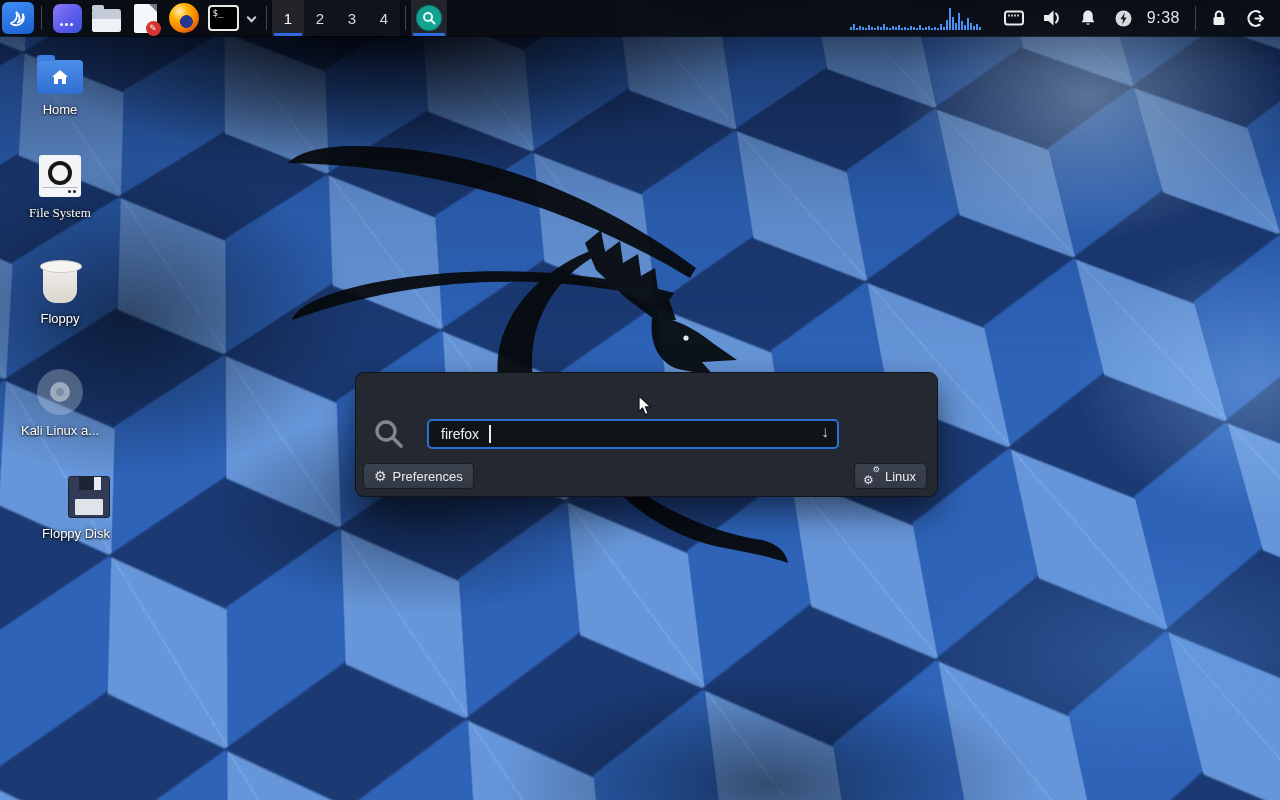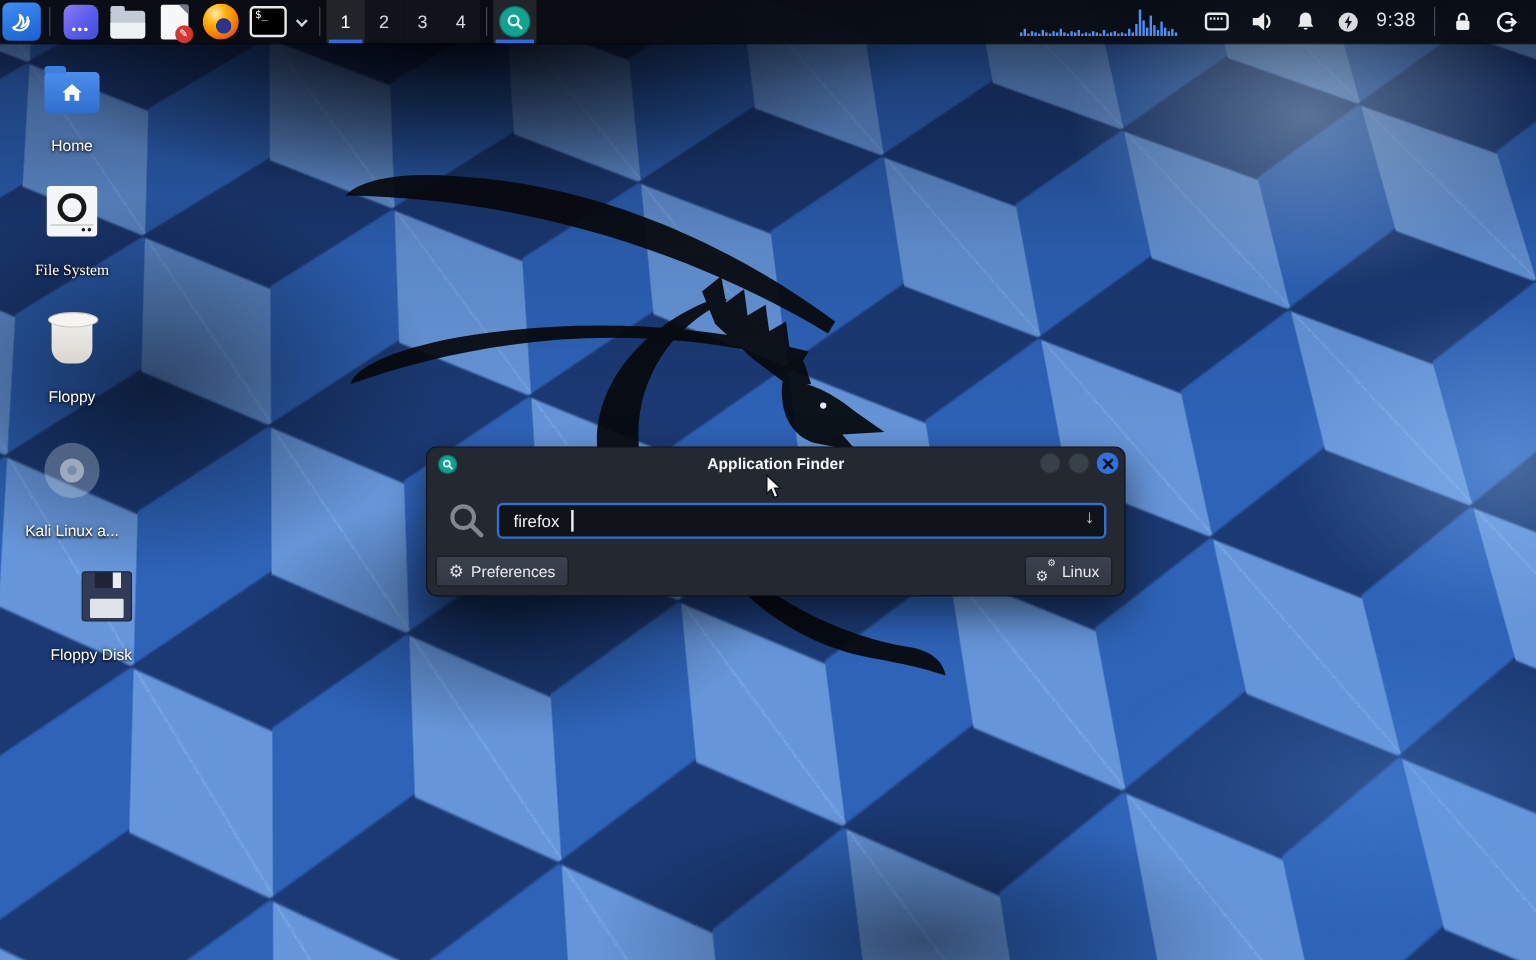--- a/index.html
+++ b/index.html
@@ -84,21 +84,21 @@
     box-shadow:inset 0 0 0 1px rgba(0,0,0,0.25); }
 
   .panel-right { margin-left:auto; display:flex; align-items:center; height:36px; }
   .cpu-graph { display:flex; align-items:flex-end; gap:1px; height:24px; margin-right:14px; }
   .cpu-bar { width:2px; flex:none; }
   .status-icon { margin:0 8px; display:flex; align-items:center; justify-content:center; }
   .clock { color:#e2e4e6; font-size:16px; margin:0 10px 0 6px; letter-spacing:0.5px; }
 
   
   .desktop-item { position:absolute; left:10px; width:100px; display:flex; flex-direction:column;
-    align-items:center; gap:20px; z-index:5; }
+    align-items:center; gap:8px; z-index:5; }
   .desktop-label { color:#fff; font-size:13px; text-align:center; white-space:nowrap;
     text-shadow:0 1px 2px rgba(0,0,0,0.95), 0 0 4px rgba(0,0,0,0.7); }
   .di-home { width:46px; height:34px; position:relative; margin-top:8px;
     background:linear-gradient(180deg,#4b8de8,#2f6fd2); border-radius:4px;
     display:flex; align-items:center; justify-content:center; }
   .di-home::before { content:""; position:absolute; left:0; top:-5px; width:18px; height:6px;
     background:#3c7fe0; border-radius:3px 3px 0 0; }
   .di-fs { width:42px; height:42px; background:#f4f5f6; border-radius:3px; position:relative;
     display:flex; align-items:center; justify-content:center; }
   .di-fs .ring { width:24px; height:24px; border:4px solid #17181a; border-radius:50%; margin-top:-6px; }
@@ -127,21 +127,21 @@
     box-shadow:0 14px 34px rgba(0,0,0,0.55); }
   .dialog-header { position:relative; height:28px; }
   .dialog-app-icon { position:absolute; left:9px; top:6px; }
   .dialog-title { position:absolute; left:0; right:0; top:6px; text-align:center;
     color:#f2f4f6; font-size:13px; font-weight:bold; }
   .win-btn { position:absolute; top:4px; width:18px; height:18px; border-radius:50%; }
   .win-min { right:53px; background:#3a4049; border:1px solid #2a2f38; }
   .win-max { right:29px; background:#3a4049; border:1px solid #2a2f38; }
   .win-close { right:5px; background:#2e72df; display:flex; align-items:center; justify-content:center; }
   .search-row-icon { position:absolute; left:17px; top:45px; }
-  .search-input-wrap { position:absolute; left:58px; top:46px; width:508px; height:30px; }
+  .search-input-wrap { position:absolute; left:71px; top:46px; width:412px; height:30px; }
   .search-input { width:100%; height:100%; background:#101318; border:2px solid #2d6fd2; border-radius:5px;
     color:#edeff1; font-size:14px; font-family:"Liberation Sans", sans-serif; padding:0 30px 0 12px; outline:none; }
   .caret { position:absolute; left:62px; top:6px; width:1.5px; height:18px; background:#eef0f2; }
   .input-arrow { position:absolute; right:10px; top:4px; color:#c3c7cc; font-size:16px; }
   .dlg-btn { position:absolute; top:90px; height:26px; display:flex; align-items:center; gap:6px;
     background:linear-gradient(180deg,#3c424d,#333944); border:1px solid #191d24; border-radius:4px;
     color:#e9ebee; font-size:13px; padding:0 10px; font-family:"Liberation Sans", sans-serif; }
   .btn-prefs { left:7px; }
   .btn-launch { right:10px; }
   .gear-glyph { font-size:14px; color:#dfe2e6; line-height:1; }
@@ -365,37 +365,20 @@
   <div class="di-kali"></div>
   <div class="desktop-label">Kali Linux a...</div>
 </div>
 
 <div class="desktop-item" style="top:476px;align-items:flex-end;">
   <div class="di-floppy"></div>
   <div class="desktop-label">Floppy Disk</div>
 </div>
 
 <div class="dialog">
-  <div class="dialog-header">
-    <div class="dialog-app-icon appfinder-circle" style="width:16px;height:16px;">
-      <svg width="10" height="10" viewBox="0 0 16 16">
-        <circle cx="7" cy="7" r="4" fill="none" stroke="#eafffb" stroke-width="2.4"></circle>
-        <line x1="10" y1="10" x2="13.5" y2="13.5" stroke="#eafffb" stroke-width="2.4" stroke-linecap="round"></line>
-      </svg>
-    </div>
-    <div class="dialog-title">Application Finder</div>
-    <div class="win-btn win-min"></div>
-    <div class="win-btn win-max"></div>
-    <div class="win-btn win-close">
-      <svg width="9" height="9" viewBox="0 0 9 9">
-        <line x1="1" y1="1" x2="8" y2="8" stroke="#0e1116" stroke-width="2.2" stroke-linecap="round"></line>
-        <line x1="8" y1="1" x2="1" y2="8" stroke="#0e1116" stroke-width="2.2" stroke-linecap="round"></line>
-      </svg>
-    </div>
-  </div>
 
   <div class="search-row-icon">
     <svg width="32" height="32" viewBox="0 0 32 32">
       <circle cx="13" cy="13" r="9" fill="none" stroke="#82878f" stroke-width="3.4"></circle>
       <line x1="20" y1="20" x2="28" y2="28" stroke="#82878f" stroke-width="3.8" stroke-linecap="round"></line>
     </svg>
   </div>
 
   <div class="search-input-wrap">
     <input class="search-input" type="text" value="firefox" style="">

